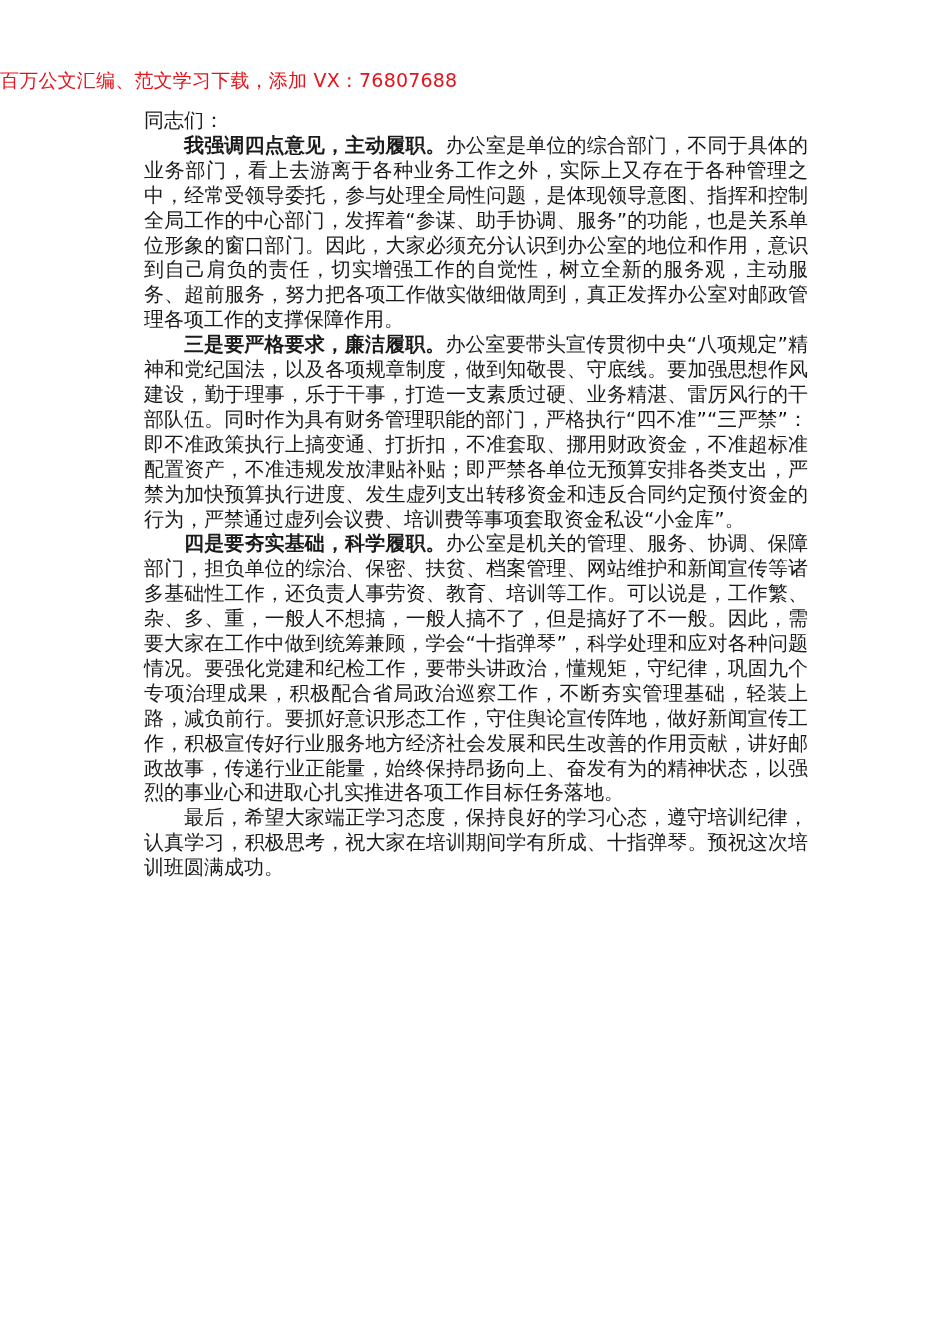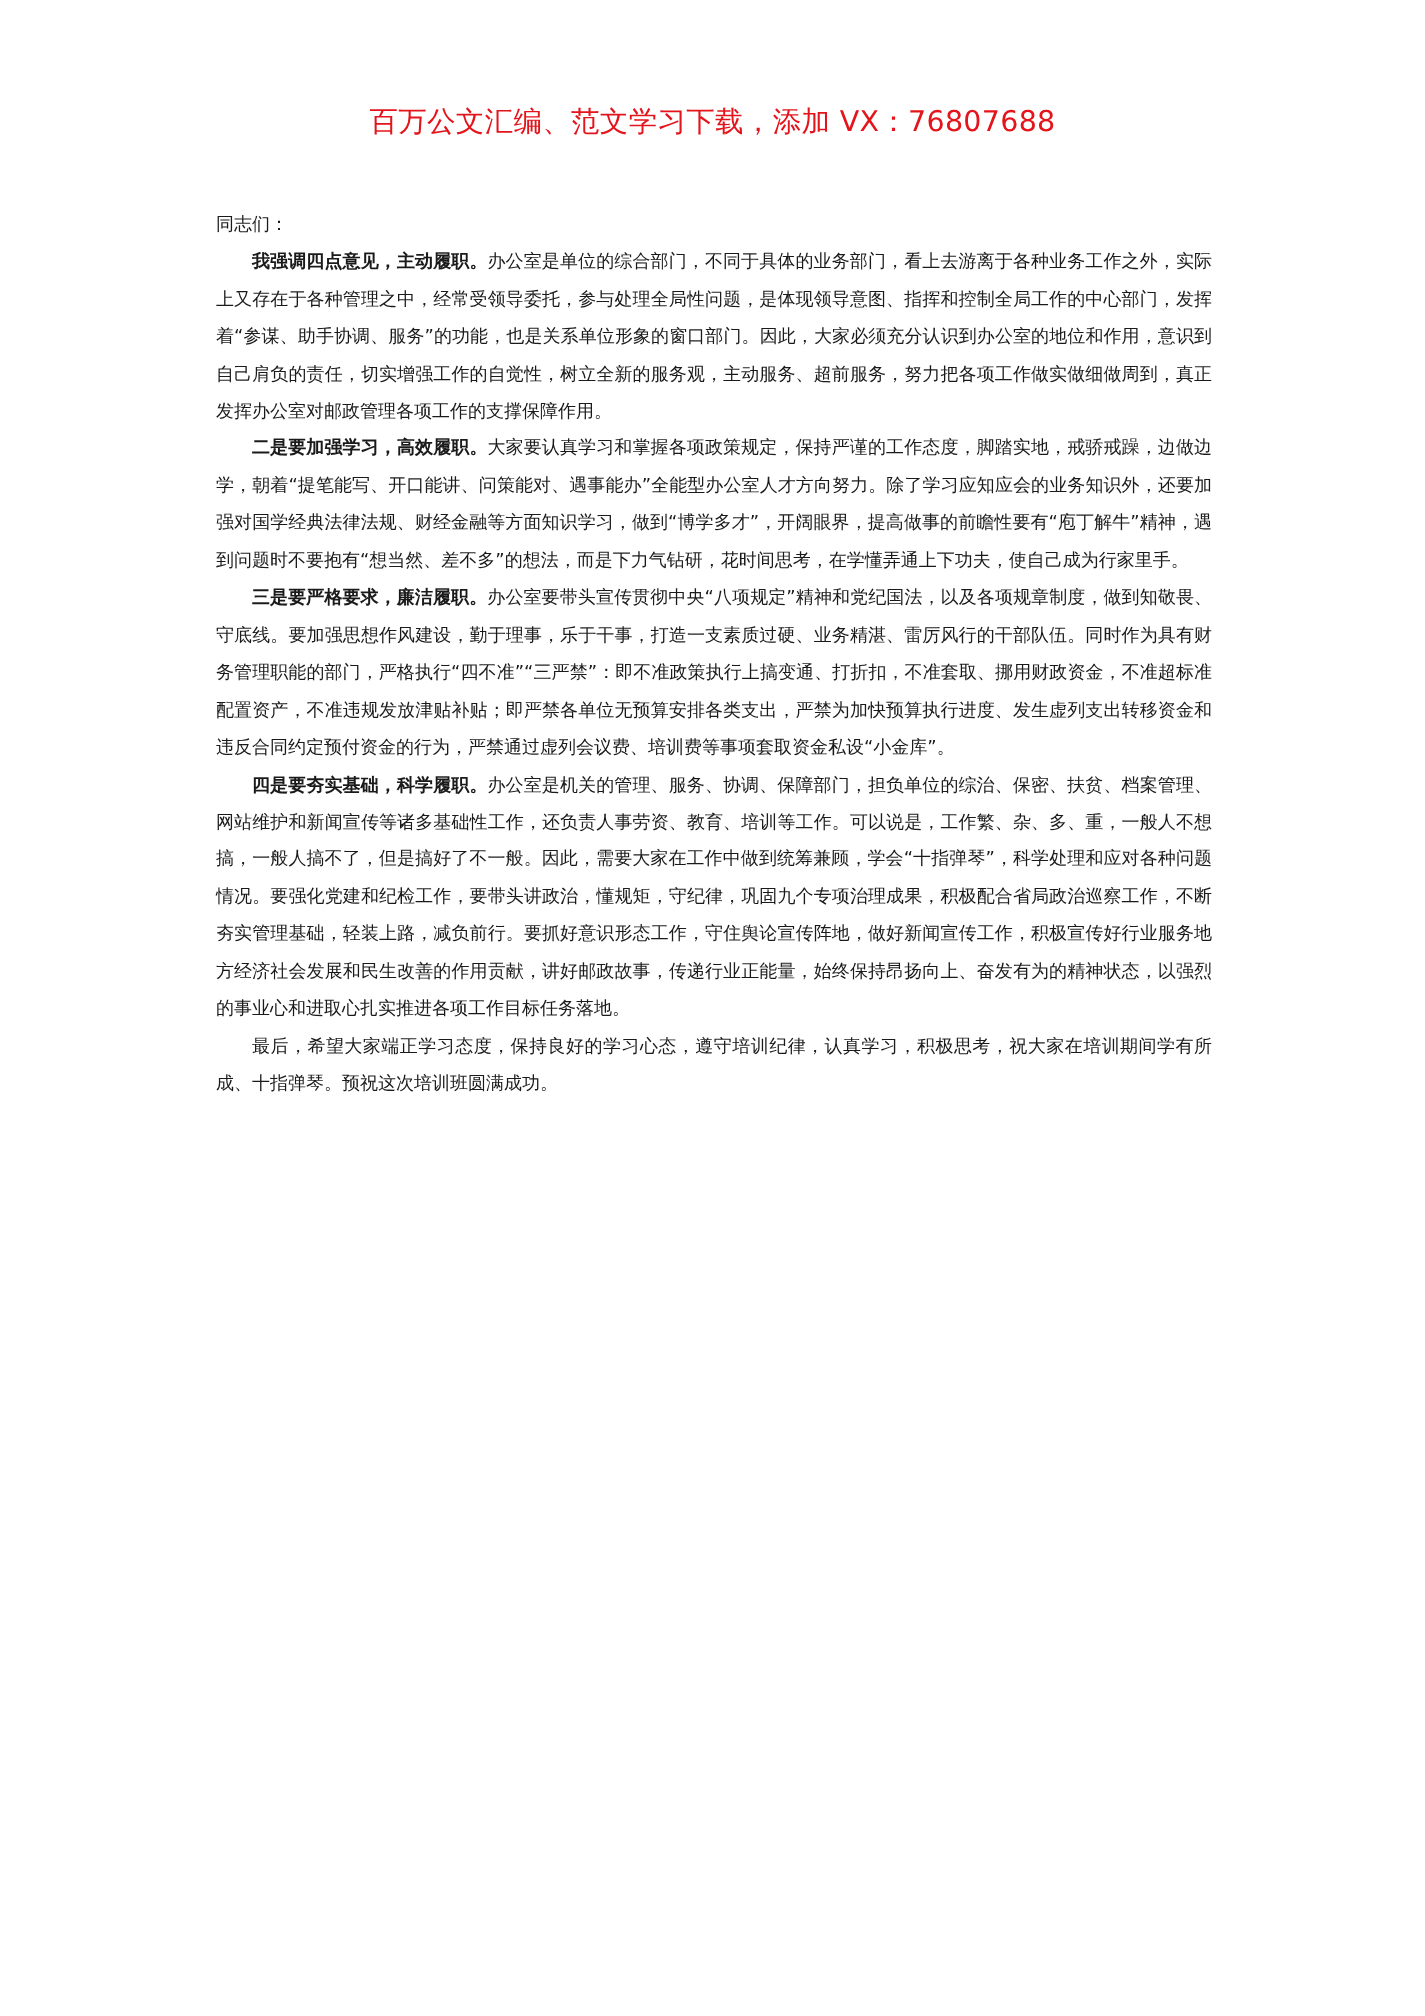--- a/index.html
+++ b/index.html
@@ -1,35 +1,34 @@
 <!DOCTYPE html>
 <html><head>
 <meta charset="utf-8">
 <style>
   html, body { margin:0; padding:0; background:#ffffff; }
   body { width:950px; height:1344px; position:relative; overflow:hidden;
          font-family:"DejaVu Sans","Liberation Sans",sans-serif; color:#1a1a1a; }
-  .header { position:absolute; top:68px; left:0; width:950px; text-align:center;
+  .header { position:absolute; top:68px; left:0; width:950px; 
             font-size:19px; color:#e3141b; letter-spacing:0.2px; }
-  .body { position:absolute; top:137px; left:144px; width:664px;
-          font-size:12px; line-height:24.9px; text-align:justify; }
+  .body { position:absolute; top:108px; left:144px; width:664px;
+          font-size:20px; line-height:24.9px; text-align:justify; }
   .p { margin:0; text-indent:2em; }
   .p.noindent { text-indent:0; }
   .b { font-weight:bold; }
 </style>
 </head>
 <body>
 
 <div class="header">百万公文汇编、范文学习下载，添加 VX：76807688</div>
 
 <div class="body">
   <p class="p noindent">同志们：</p>
 
   <p class="p"><span class="b">我强调四点意见，主动履职。</span><span>办公室是单位的综合部门，不同于具体的业务部门，看上去游离于各种业务工作之外，实际上又存在于各种管理之中，经常受领导委托，参与处理全局性问题，是体现领导意图、指挥和控制全局工作的中心部门，发挥着“参谋、助手协调、服务”的功能，也是关系单位形象的窗口部门。因此，大家必须充分认识到办公室的地位和作用，意识到自己肩负的责任，切实增强工作的自觉性，树立全新的服务观，主动服务、超前服务，努力把各项工作做实做细做周到，真正发挥办公室对邮政管理各项工作的支撑保障作用。</span></p>
 
-  <p class="p"><span class="b">二是要加强学习，高效履职。</span><span>大家要认真学习和掌握各项政策规定，保持严谨的工作态度，脚踏实地，戒骄戒躁，边做边学，朝着“提笔能写、开口能讲、问策能对、遇事能办”全能型办公室人才方向努力。除了学习应知应会的业务知识外，还要加强对国学经典法律法规、财经金融等方面知识学习，做到“博学多才”，开阔眼界，提高做事的前瞻性要有“庖丁解牛”精神，遇到问题时不要抱有“想当然、差不多”的想法，而是下力气钻研，花时间思考，在学懂弄通上下功夫，使自己成为行家里手。</span></p>
 
   <p class="p"><span class="b">三是要严格要求，廉洁履职。</span><span>办公室要带头宣传贯彻中央“八项规定”精神和党纪国法，以及各项规章制度，做到知敬畏、守底线。要加强思想作风建设，勤于理事，乐于干事，打造一支素质过硬、业务精湛、雷厉风行的干部队伍。同时作为具有财务管理职能的部门，严格执行“四不准”“三严禁”：即不准政策执行上搞变通、打折扣，不准套取、挪用财政资金，不准超标准配置资产，不准违规发放津贴补贴；即严禁各单位无预算安排各类支出，严禁为加快预算执行进度、发生虚列支出转移资金和违反合同约定预付资金的行为，严禁通过虚列会议费、培训费等事项套取资金私设“小金库”。</span></p>
 
   <p class="p"><span class="b">四是要夯实基础，科学履职。</span><span>办公室是机关的管理、服务、协调、保障部门，担负单位的综治、保密、扶贫、档案管理、网站维护和新闻宣传等诸多基础性工作，还负责人事劳资、教育、培训等工作。可以说是，工作繁、杂、多、重，一般人不想搞，一般人搞不了，但是搞好了不一般。因此，需要大家在工作中做到统筹兼顾，学会“十指弹琴”，科学处理和应对各种问题情况。要强化党建和纪检工作，要带头讲政治，懂规矩，守纪律，巩固九个专项治理成果，积极配合省局政治巡察工作，不断夯实管理基础，轻装上路，减负前行。要抓好意识形态工作，守住舆论宣传阵地，做好新闻宣传工作，积极宣传好行业服务地方经济社会发展和民生改善的作用贡献，讲好邮政故事，传递行业正能量，始终保持昂扬向上、奋发有为的精神状态，以强烈的事业心和进取心扎实推进各项工作目标任务落地。</span></p>
 
   <p class="p">最后，希望大家端正学习态度，保持良好的学习心态，遵守培训纪律，认真学习，积极思考，祝大家在培训期间学有所成、十指弹琴。预祝这次培训班圆满成功。</p>
 </div>
 
 </body></html>

